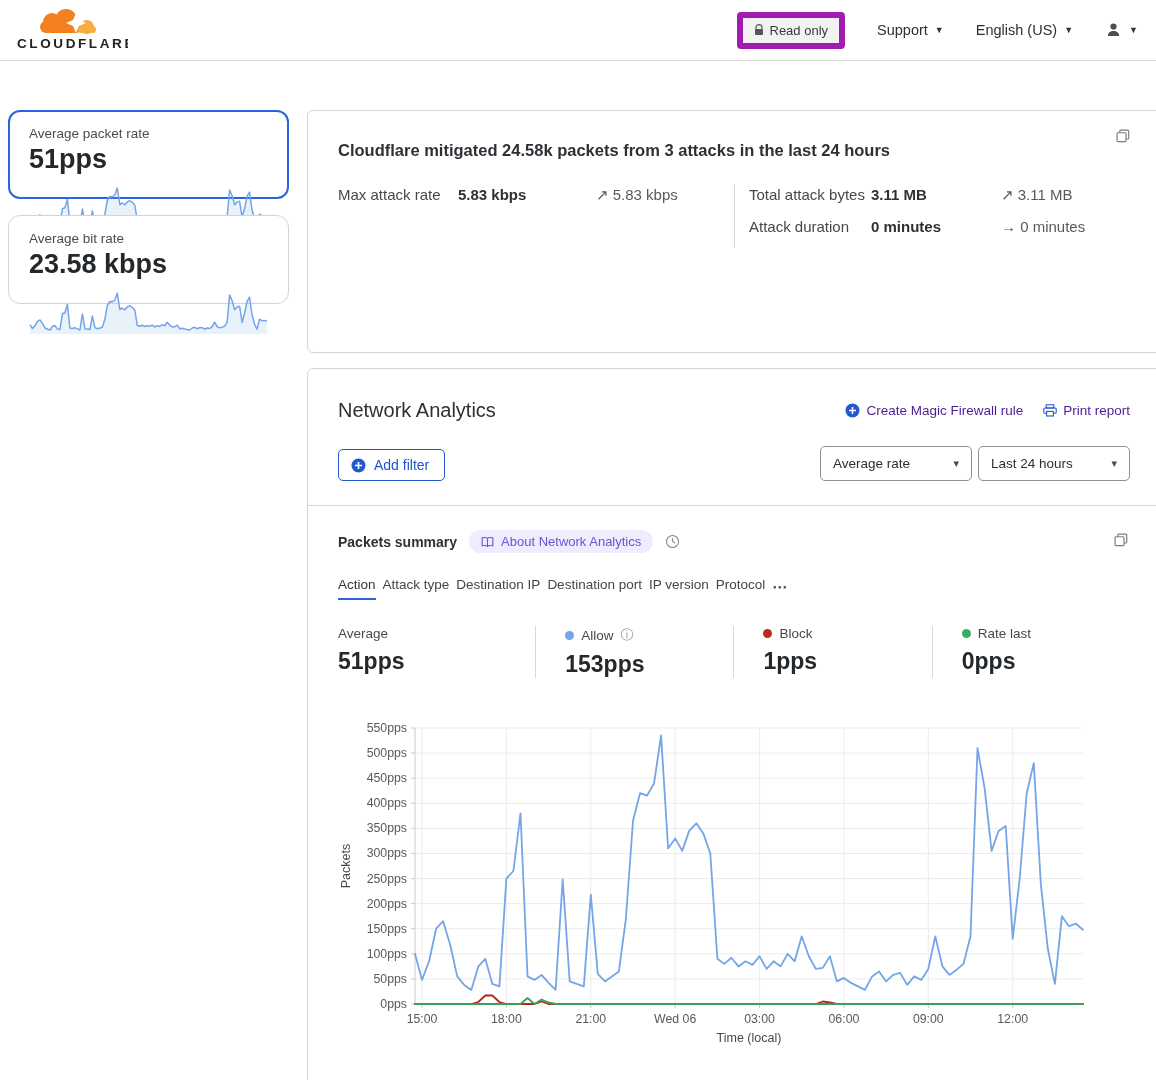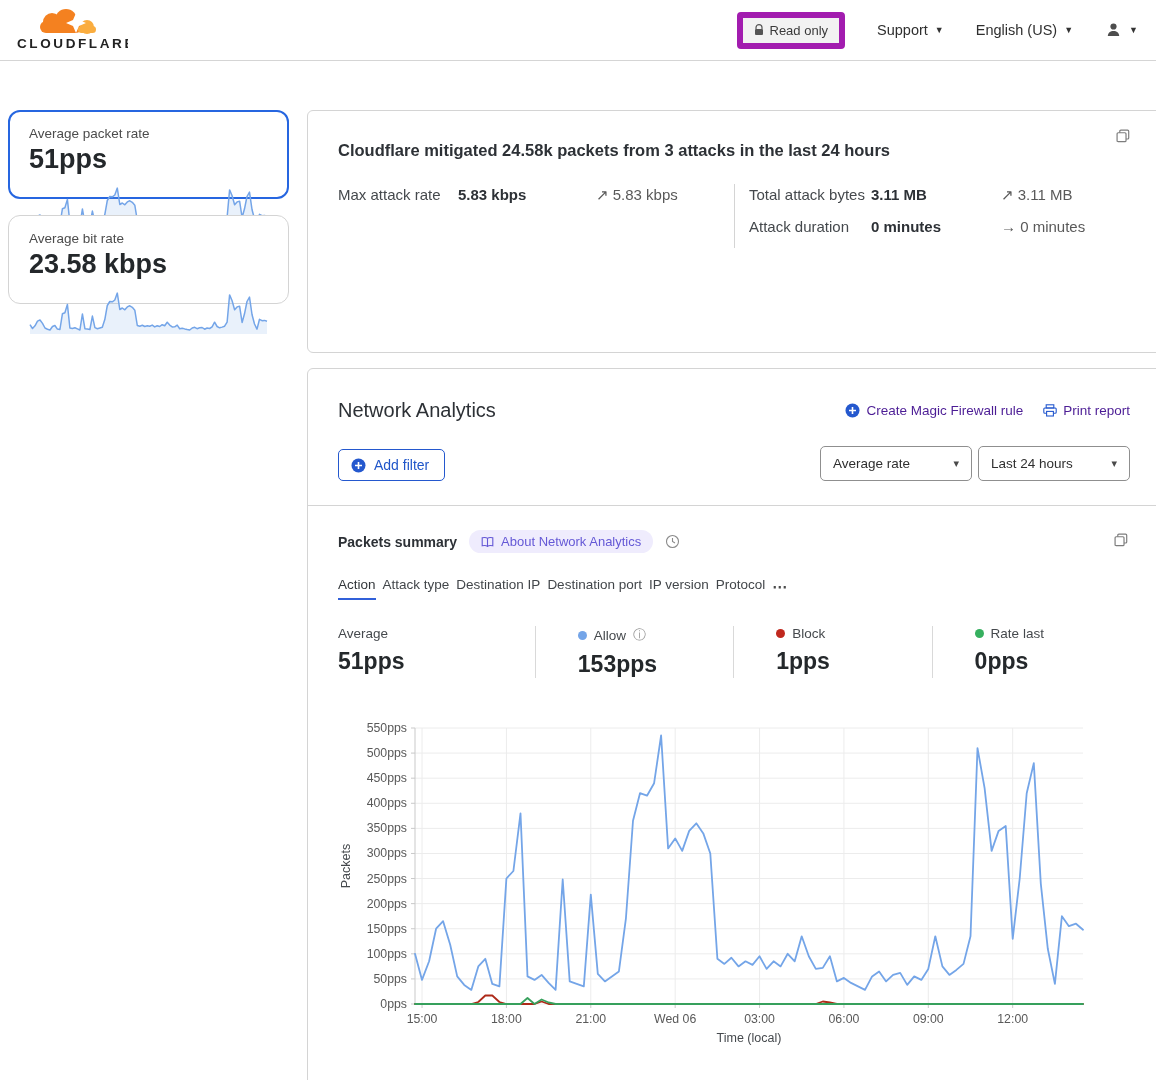--- a/index.html
+++ b/index.html
@@ -69,21 +69,21 @@
     border-radius: 13px; padding: 4px 12px; font-size: 13px; cursor: pointer; }
   .clock-btn { cursor: pointer; display: flex; }
   .ps-copy { position: absolute; right: 38px; margin-top: -4px; }
   .tabs { display: flex; align-items: center; gap: 7px; margin-top: 24px; }
   .tab { font-size: 13.5px; color: #42464a; padding-bottom: 6px; border-bottom: 2px solid transparent; cursor: pointer; }
   .tab.active { color: #33373b; border-bottom-color: #3160d9; }
   .tab-more { font-size: 15px; font-weight: bold; color: #4a4a4a; letter-spacing: 1px; cursor: pointer; padding-bottom: 4px; }
 
   .stats-row { display: flex; margin-top: 26px; }
   .stat-col { width: 204px; padding-right: 10px; }
-  .stat-col + .stat-col { border-left: 1px solid #d9d9d9; padding-left: 42px; }
+  .stat-col + .stat-col { border-left: 1px solid #d9d9d9; padding-left: 29px; }
   .stat-label-row { display: flex; align-items: center; gap: 7px; font-size: 13.5px; color: #45494d; }
   .stat-dot { width: 9px; height: 9px; border-radius: 50%; flex: 0 0 9px; }
   .info-glyph { color: #9a9a9a; font-size: 13px; cursor: pointer; }
   .stat-value { font-size: 23px; font-weight: bold; color: #24282b; margin-top: 7px; }
 
   .chart-wrap { margin-top: 44px; }
   #main-chart { display: block; }
   svg text { font-family: "Liberation Sans", sans-serif; }
 </style>
 </head>

